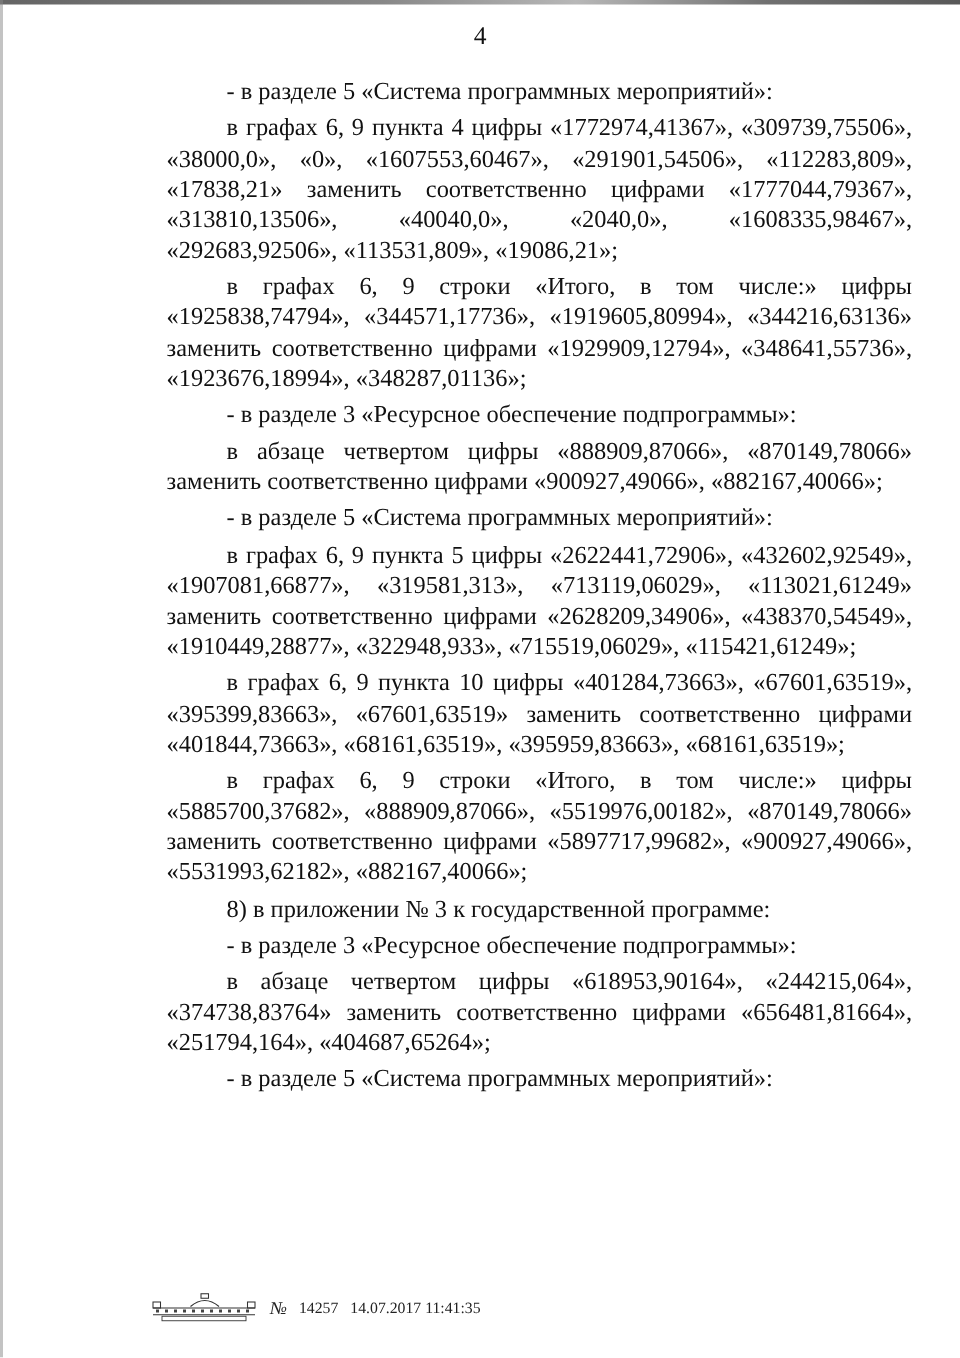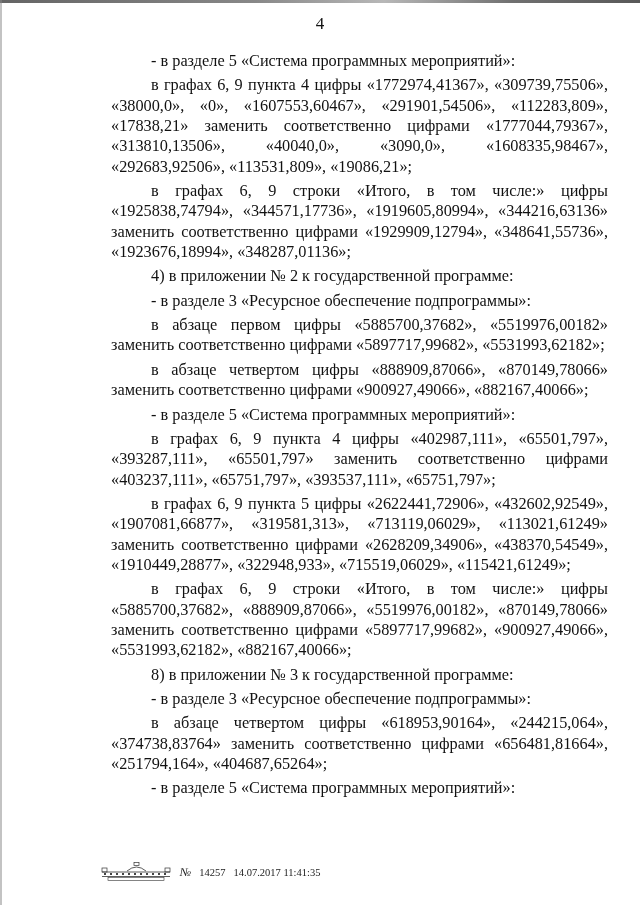--- a/index.html
+++ b/index.html
@@ -40,29 +40,27 @@
 <body>
 
 <div class="page">
   <div class="top-edge"></div>
   <div class="left-edge"></div>
 
   <div class="page-number">4</div>
 
   <div class="body-text">
     <p class="p indent">- в разделе 5 «Система программных мероприятий»:</p>
-    <p class="p indent">в графах 6, 9 пункта 4 цифры «1772974,41367», «309739,75506», «38000,0», «0», «1607553,60467», «291901,54506», «112283,809», «17838,21» заменить соответственно цифрами «1777044,79367», «313810,13506», «40040,0», «3090,0», «1608335,98467», «292683,92506», «113531,809», «19086,21»;</p>
+    <p class="p indent">в графах 6, 9 пункта 4 цифры «1772974,41367», «309739,75506», «38000,0», «0», «1607553,60467», «291901,54506», «112283,809», «17838,21» заменить соответственно цифрами «1777044,79367», «313810,13506», «40040,0», «2040,0», «1608335,98467», «292683,92506», «113531,809», «19086,21»;</p>
     <p class="p indent">в графах 6, 9 строки «Итого, в том числе:» цифры «1925838,74794», «344571,17736», «1919605,80994», «344216,63136» заменить соответственно цифрами «1929909,12794», «348641,55736», «1923676,18994», «348287,01136»;</p>
-    <p class="p indent">4) в приложении № 2 к государственной программе:</p>
     <p class="p indent">- в разделе 3 «Ресурсное обеспечение подпрограммы»:</p>
-    <p class="p indent">в абзаце первом цифры «5885700,37682», «5519976,00182» заменить соответственно цифрами «5897717,99682», «5531993,62182»;</p>
     <p class="p indent">в абзаце четвертом цифры «888909,87066», «870149,78066» заменить соответственно цифрами «900927,49066», «882167,40066»;</p>
     <p class="p indent">- в разделе 5 «Система программных мероприятий»:</p>
-    <p class="p indent">в графах 6, 9 пункта 4 цифры «402987,111», «65501,797», «393287,111», «65501,797» заменить соответственно цифрами «403237,111», «65751,797», «393537,111», «65751,797»;</p>
     <p class="p indent">в графах 6, 9 пункта 5 цифры «2622441,72906», «432602,92549», «1907081,66877», «319581,313», «713119,06029», «113021,61249» заменить соответственно цифрами «2628209,34906», «438370,54549», «1910449,28877», «322948,933», «715519,06029», «115421,61249»;</p>
+    <p class="p indent">в графах 6, 9 пункта 10 цифры «401284,73663», «67601,63519», «395399,83663», «67601,63519» заменить соответственно цифрами «401844,73663», «68161,63519», «395959,83663», «68161,63519»;</p>
     <p class="p indent">в графах 6, 9 строки «Итого, в том числе:» цифры «5885700,37682», «888909,87066», «5519976,00182», «870149,78066» заменить соответственно цифрами «5897717,99682», «900927,49066», «5531993,62182», «882167,40066»;</p>
     <p class="p indent">8) в приложении № 3 к государственной программе:</p>
     <p class="p indent">- в разделе 3 «Ресурсное обеспечение подпрограммы»:</p>
     <p class="p indent">в абзаце четвертом цифры «618953,90164», «244215,064», «374738,83764» заменить соответственно цифрами «656481,81664», «251794,164», «404687,65264»;</p>
     <p class="p indent">- в разделе 5 «Система программных мероприятий»:</p>
 
   </div>
 
   <div class="footer">
     <span class="stamp-logo">

